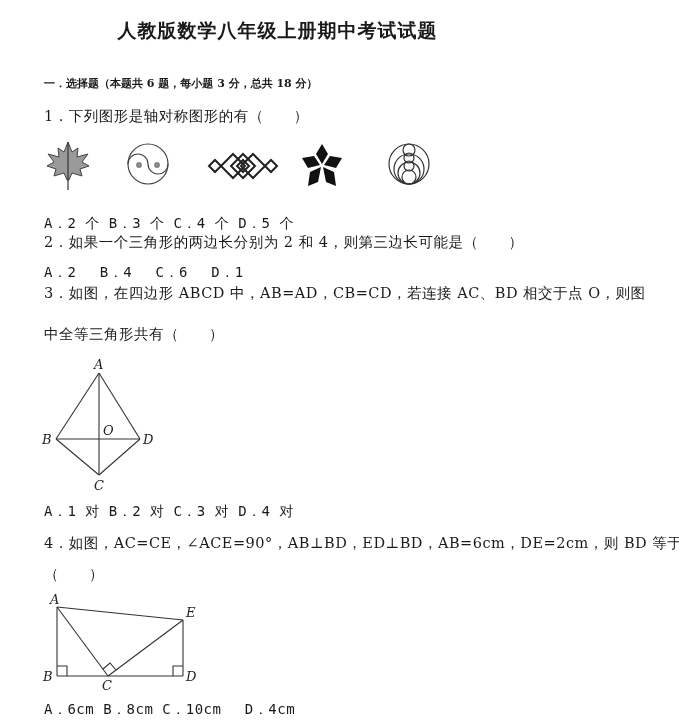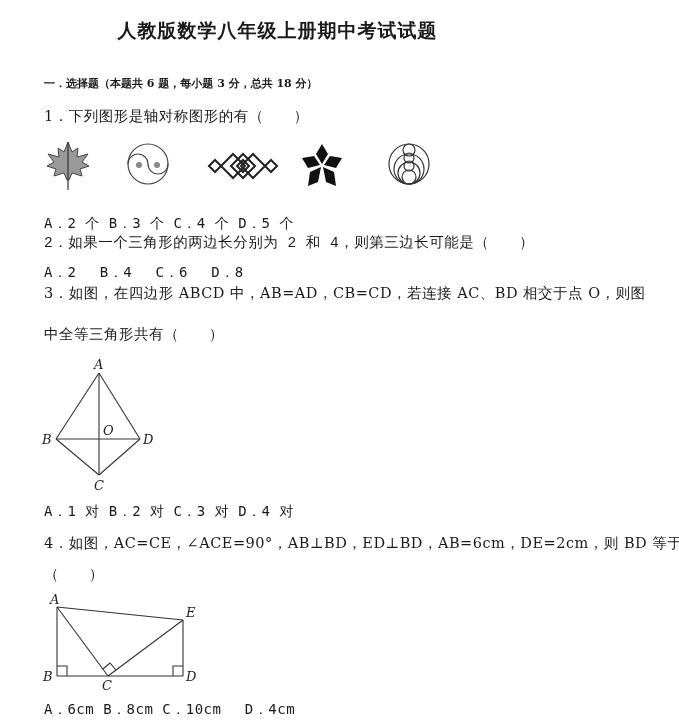--- a/index.html
+++ b/index.html
@@ -64,22 +64,22 @@
       <circle cx="22" cy="35" r="7"></circle>
       <circle cx="22" cy="8" r="6"></circle>
       <circle cx="22" cy="16" r="5"></circle>
       <circle cx="22" cy="24" r="5"></circle>
     </g>
   </svg>
 </div>
 
 <div class="abs line opt" style="top:215px;">A．2 个 B．3 个 C．4 个 D．5 个</div>
 
-<div class="abs line" style="top:233px;font-family:Liberation Mono, monospace;">2．如果一个三角形的两边长分别为 2 和 4，则第三边长可能是（　　）</div>
-<div class="abs line opt" style="top:264px;">A．2　 B．4　 C．6　 D．8</div>
+<div class="abs line" style="top:233px;">2．如果一个三角形的两边长分别为 2 和 4，则第三边长可能是（　　）</div>
+<div class="abs line opt" style="top:264px;">A．2　 B．4　 C．6　 D．1</div>
 
 <div class="abs line" style="top:284px;">3．如图，在四边形 ABCD 中，AB=AD，CB=CD，若连接 AC、BD 相交于点 O，则图</div>
 <div class="abs line" style="top:325px;">中全等三角形共有（　　）</div>
 
 <svg style="left:40px;top:355px;" width="130" height="140" viewBox="0 0 130 140">
   <g stroke="#333" stroke-width="1.1" fill="none">
     <line x1="59" y1="18" x2="16" y2="84"></line>
     <line x1="59" y1="18" x2="100" y2="84"></line>
     <line x1="16" y1="84" x2="59" y2="120"></line>
     <line x1="100" y1="84" x2="59" y2="120"></line>

